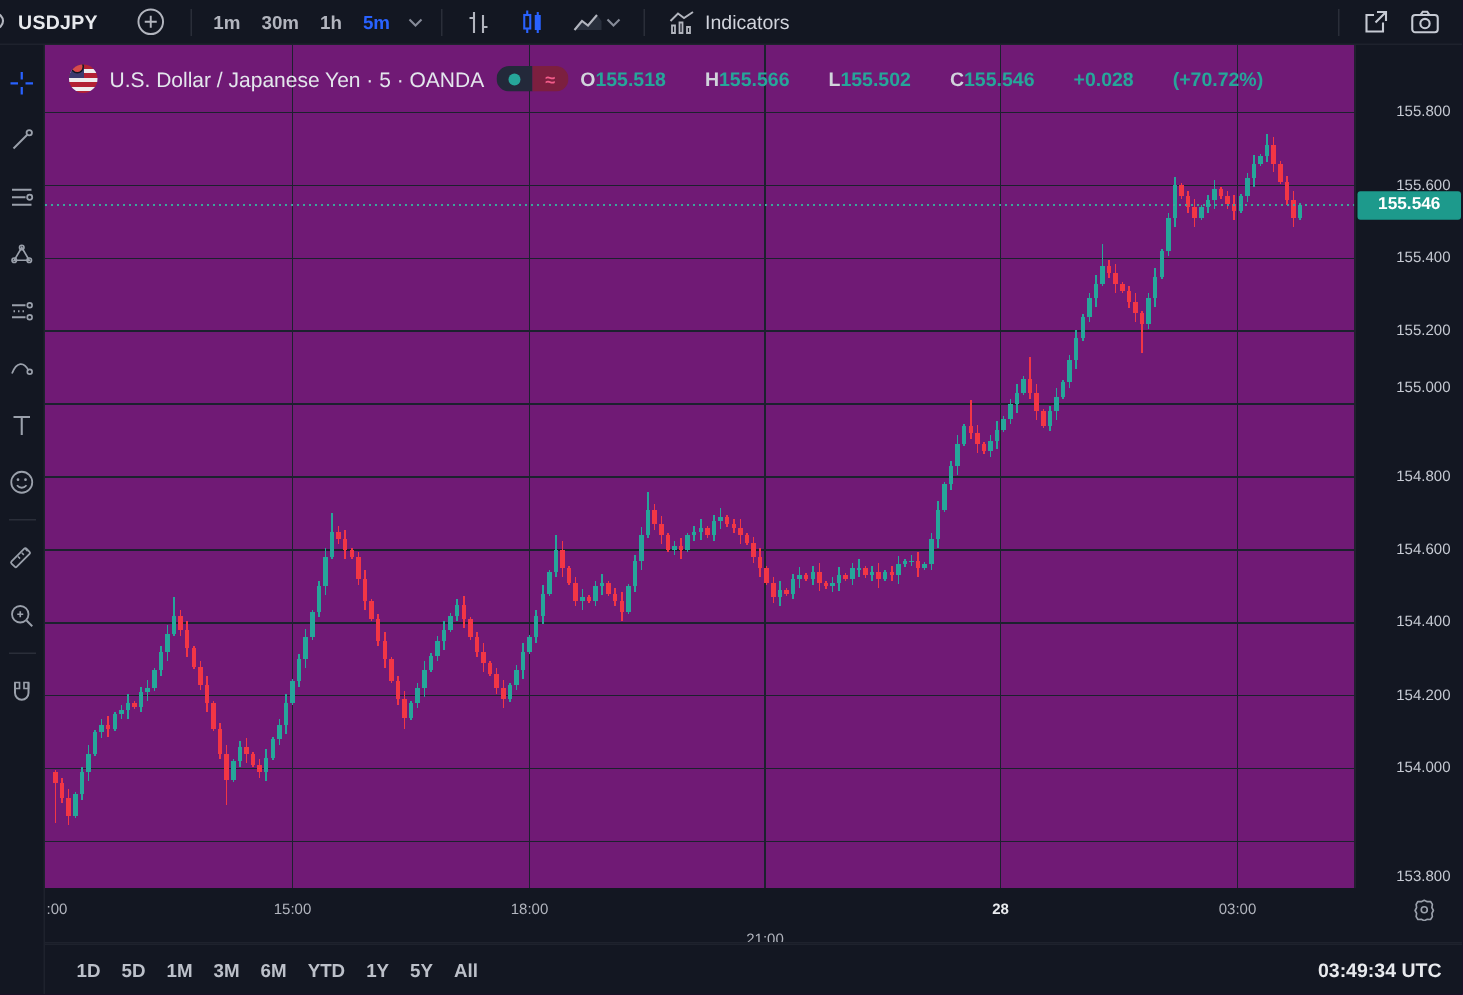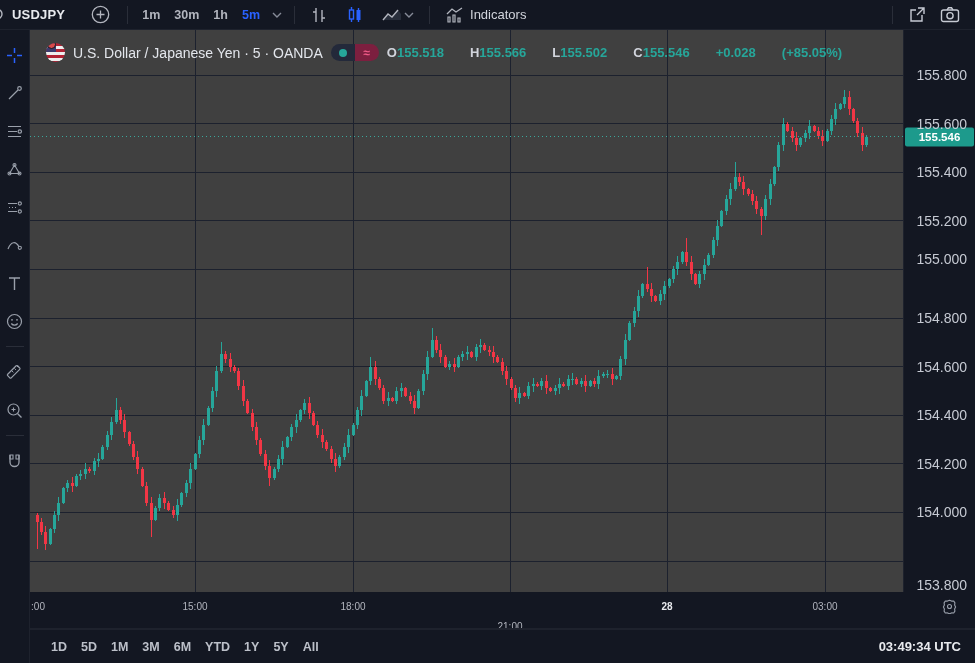--- a/index.html
+++ b/index.html
@@ -17,42 +17,42 @@
   .tf.active { color:#2962ff; }
   .spacer { flex:1; }
   svg.ic { display:block; }
 
   
   .leftrail { position:absolute; left:0; top:30px; width:30px; height:633px; background:#131722; border-right:1px solid #1e222d; display:flex; flex-direction:column; align-items:center; padding-top:8px; }
   .rail-btn { width:26px; height:34px; display:flex; align-items:center; justify-content:center; color:#9aa0ab; cursor:pointer; border-radius:4px; margin-bottom:4px; }
   .rail-sep { width:18px; height:1px; background:#2a2e39; margin:4px 0 8px 0; }
 
   
-  .chart-pane { position:absolute; left:30px; top:30px; width:873px; height:562px; background:#404040; overflow:hidden; }
+  .chart-pane { position:absolute; left:30px; top:30px; width:873px; height:562px; background:#701a75; overflow:hidden; }
   .chart-pane svg { position:absolute; left:0; top:0; }
 
   
   .legend { position:absolute; left:16px; top:13px; display:flex; align-items:center; gap:8px; z-index:5; white-space:nowrap; }
   .flag { position:relative; width:19px; height:19px; border-radius:50%; overflow:hidden;
           background:repeating-linear-gradient(#b22234 0 3px, #eeeeee 3px 6px); flex:0 0 auto; }
   .flag::before { content:""; position:absolute; left:0; top:0; width:10px; height:9px; background:#3c3b6e; }
   .flag-jpy { position:absolute; width:9px; height:9px; border-radius:50%; background:#d94a4a; right:9px; top:-3px; z-index:6; border:1px solid #131722; }
   .legend-title { font-size:14px; color:#e3e6ec; }
   .legend-title .dim { color:#e3e6ec; }
   .status-pill { display:flex; align-items:center; height:17px; border-radius:9px; overflow:hidden; cursor:pointer; }
   .pill-left { width:24px; height:100%; background:#23293a; display:flex; align-items:center; justify-content:center; }
   .pill-dot { width:8px; height:8px; border-radius:50%; background:#26a69a; }
   .pill-right { width:24px; height:100%; background:#7c1f3f; color:#f35c8a; font-size:12px; font-weight:700; display:flex; align-items:center; justify-content:center; }
   .ohlc { display:flex; gap:26px; font-size:13px; }
   .ohlc .k { color:#d1d4dc; font-weight:600; }
   .ohlc .v { font-weight:600; }
 
   
   .price-axis { position:absolute; left:903px; top:30px; width:72px; height:562px; background:#131722; border-left:1px solid #1e222d; cursor:ns-resize; }
-  .pa-label { position:absolute; right:8px; font-size:14px; color:#c6cad3; transform:translateY(-50%); }
+  .pa-label { position:absolute; right:8px; font-size:10px; color:#c6cad3; transform:translateY(-50%); }
   .last-price-tag { position:absolute; left:1px; right:1px; height:19px; border-radius:2px; display:flex; align-items:center; justify-content:center; font-size:11.5px; font-weight:600; color:#ffffff; transform:translateY(-50%); }
 
   
   .time-axis { position:absolute; left:30px; top:592px; width:945px; height:37px; background:#131722; border-bottom:1px solid #1e222d; cursor:ew-resize; overflow:hidden; }
   .ta-label { position:absolute; top:9px; font-size:10px; color:#b2b5be; transform:translateX(-50%); }
   .ta-label.bold { color:#e8eaee; font-weight:700; }
   .tz-gear { position:absolute; right:18px; top:7px; color:#9aa0ab; cursor:pointer; }
 
   
   .bottombar { position:absolute; left:30px; top:629px; width:945px; height:34px; background:#131722; display:flex; align-items:center; padding:0 14px; }
@@ -629,21 +629,21 @@
             <span class="pill-dot"></span>
           </span>
         <span class="pill-right">≈</span>
       </span>
       <span class="ohlc">
         <span><span class="k">O</span><span class="v up-c" style="color: rgb(38, 166, 154);">155.518</span></span>
         <span><span class="k">H</span><span class="v up-c" style="color: rgb(38, 166, 154);">155.566</span></span>
         <span><span class="k">L</span><span class="v up-c" style="color: rgb(38, 166, 154);">155.502</span></span>
         <span><span class="k">C</span><span class="v up-c" style="color: rgb(38, 166, 154);">155.546</span></span>
         <span class="v up-c" style="color: rgb(38, 166, 154);">+0.028</span>
-        <span class="v up-c" style="color: rgb(38, 166, 154);">(+85.05%)</span>
+        <span class="v up-c" style="color: rgb(38, 166, 154);">(+70.72%)</span>
       </span>
     </div>
   </div>
 
   <div class="price-axis">
     <div class="last-price-tag" style="top: 106.722px; background: rgb(29, 154, 140);">155.546</div>
   <div class="pa-label" style="top: 45px;">155.800</div>
       <div class="pa-label" style="top: 93.6px;">155.600</div>
       <div class="pa-label" style="top: 142.2px;">155.400</div>
       <div class="pa-label" style="top: 190.8px;">155.200</div>

